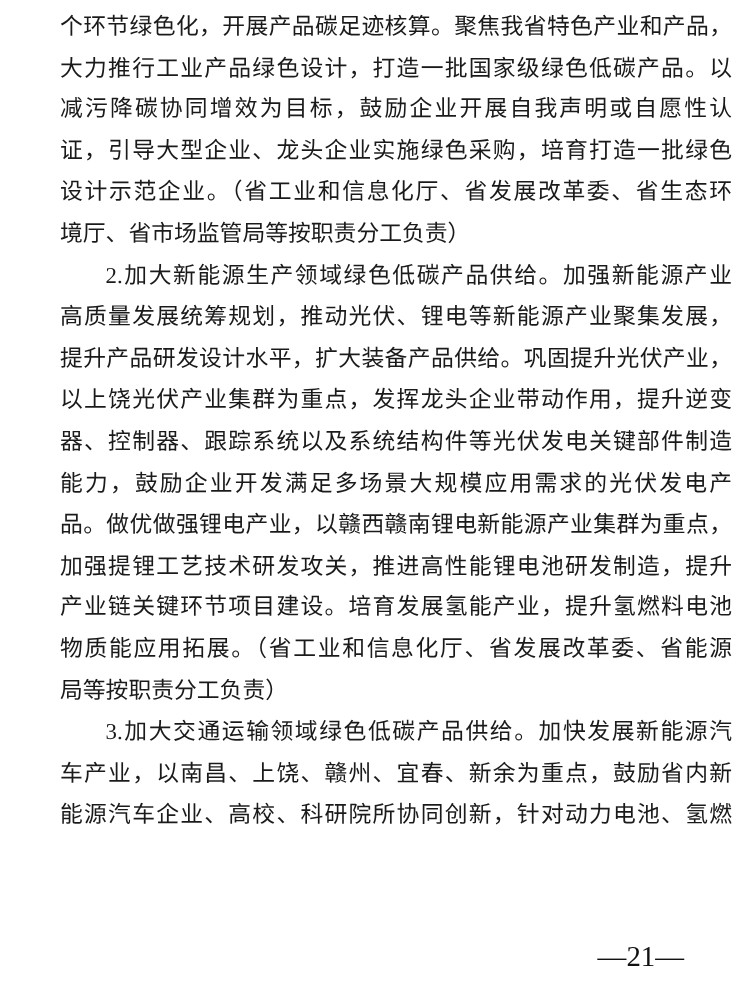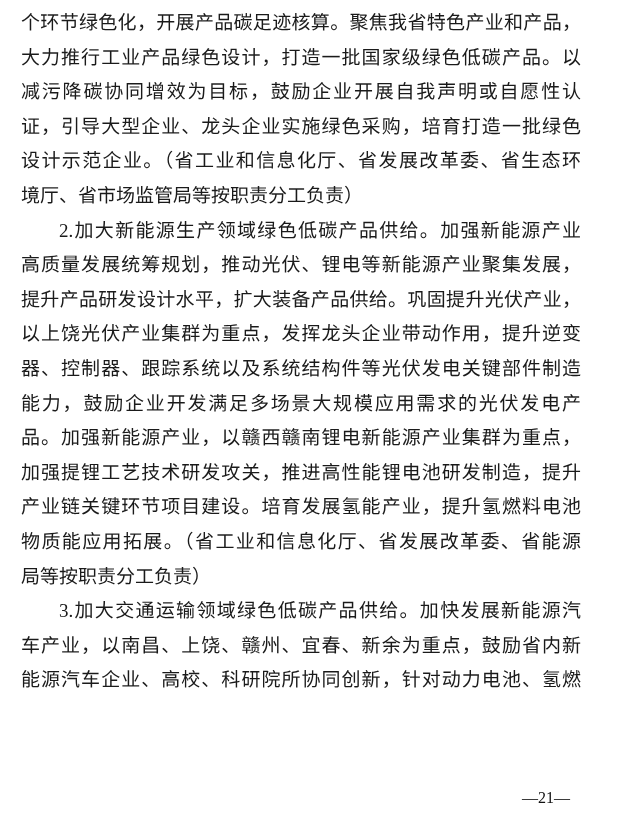--- a/index.html
+++ b/index.html
@@ -12,21 +12,21 @@
     width: 624px;
     height: 838px;
     background: #ffffff;
     overflow: hidden;
     font-family: "Liberation Serif", "DejaVu Serif", serif;
     color: #1a1a1a;
   }
   .body-text {
     position: absolute;
     top: 6px;
-    left: 21px;
+    left: 50px;
     width: 560px;
   }
   .line {
     height: 34.6px;
     line-height: 34.6px;
     font-size: 19px;
     white-space: nowrap;
     text-align: justify;
     text-align-last: justify;
     text-justify: inter-character;
@@ -36,21 +36,21 @@
     text-indent: 38px;
   }
   .line.para-end {
     text-align-last: left;
     font-family: Liberation Serif, serif;
   }
   .page-number {
     position: absolute;
     top: 788px;
     right: 54px;
-    font-size: 16px;
+    font-size: 24px;
     line-height: 20px;
     color: #111111;
     font-family: "Liberation Serif", "DejaVu Serif", serif;
     text-align: center;
   }
 </style>
 </head>
 <body>
 
 <div class="page">
@@ -60,21 +60,21 @@
     <div class="line">减污降碳协同增效为目标，鼓励企业开展自我声明或自愿性认</div>
     <div class="line">证，引导大型企业、龙头企业实施绿色采购，培育打造一批绿色</div>
     <div class="line">设计示范企业。（省工业和信息化厅、省发展改革委、省生态环</div>
     <div class="line para-end">境厅、省市场监管局等按职责分工负责）</div>
     <div class="line indent">2.加大新能源生产领域绿色低碳产品供给。加强新能源产业</div>
     <div class="line">高质量发展统筹规划，推动光伏、锂电等新能源产业聚集发展，</div>
     <div class="line">提升产品研发设计水平，扩大装备产品供给。巩固提升光伏产业，</div>
     <div class="line">以上饶光伏产业集群为重点，发挥龙头企业带动作用，提升逆变</div>
     <div class="line">器、控制器、跟踪系统以及系统结构件等光伏发电关键部件制造</div>
     <div class="line">能力，鼓励企业开发满足多场景大规模应用需求的光伏发电产</div>
-    <div class="line">品。加强新能源产业，以赣西赣南锂电新能源产业集群为重点，</div>
+    <div class="line">品。做优做强锂电产业，以赣西赣南锂电新能源产业集群为重点，</div>
     <div class="line">加强提锂工艺技术研发攻关，推进高性能锂电池研发制造，提升</div>
     <div class="line">产业链关键环节项目建设。培育发展氢能产业，提升氢燃料电池</div>
     <div class="line">物质能应用拓展。（省工业和信息化厅、省发展改革委、省能源</div>
     <div class="line para-end">局等按职责分工负责）</div>
     <div class="line indent">3.加大交通运输领域绿色低碳产品供给。加快发展新能源汽</div>
     <div class="line">车产业，以南昌、上饶、赣州、宜春、新余为重点，鼓励省内新</div>
     <div class="line">能源汽车企业、高校、科研院所协同创新，针对动力电池、氢燃</div>
   </div>
   <div class="page-number">—21—</div>
 </div>

